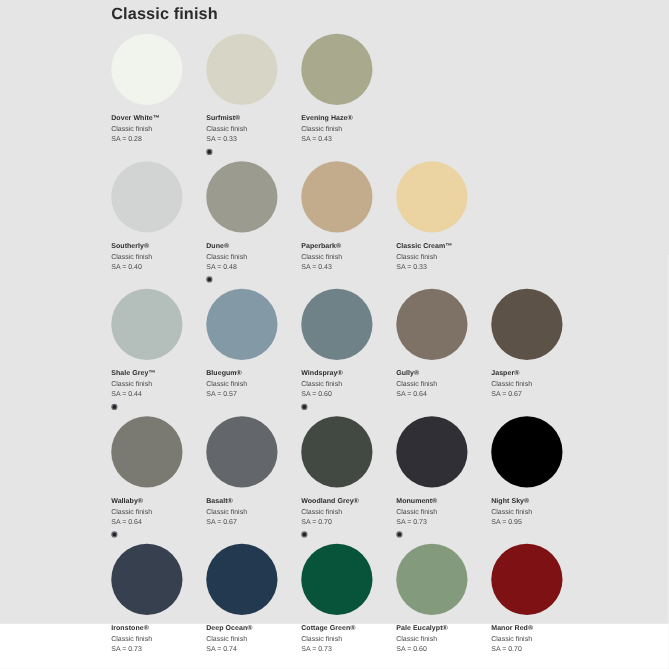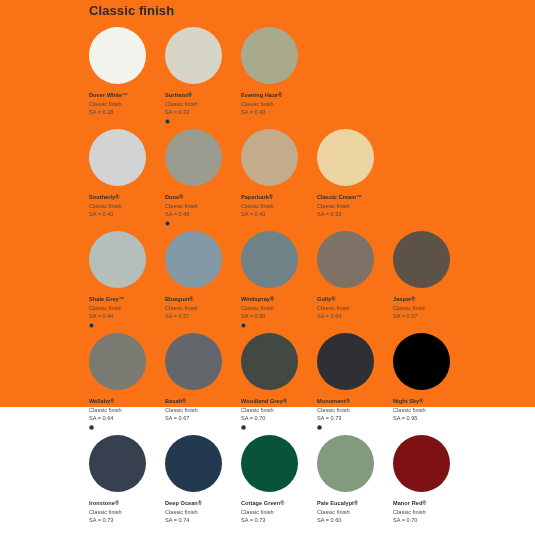--- a/index.html
+++ b/index.html
@@ -9,22 +9,22 @@
   body {
     width: 535px;
     height: 535px;
     background: #ffffff;
     font-family: "Liberation Sans", sans-serif;
     overflow: hidden;
   }
   .page {
     position: relative;
     width: 535px;
-    height: 407px;
-    background: #f97316;
+    height: 499px;
+    background: #e5e5e5;
   }
   .page-title {
     position: absolute;
     left: 89px;
     top: 3px;
     font-size: 13px;
     font-weight: bold;
     color: #2b2b2b;
     letter-spacing: 0.1px;
   }

